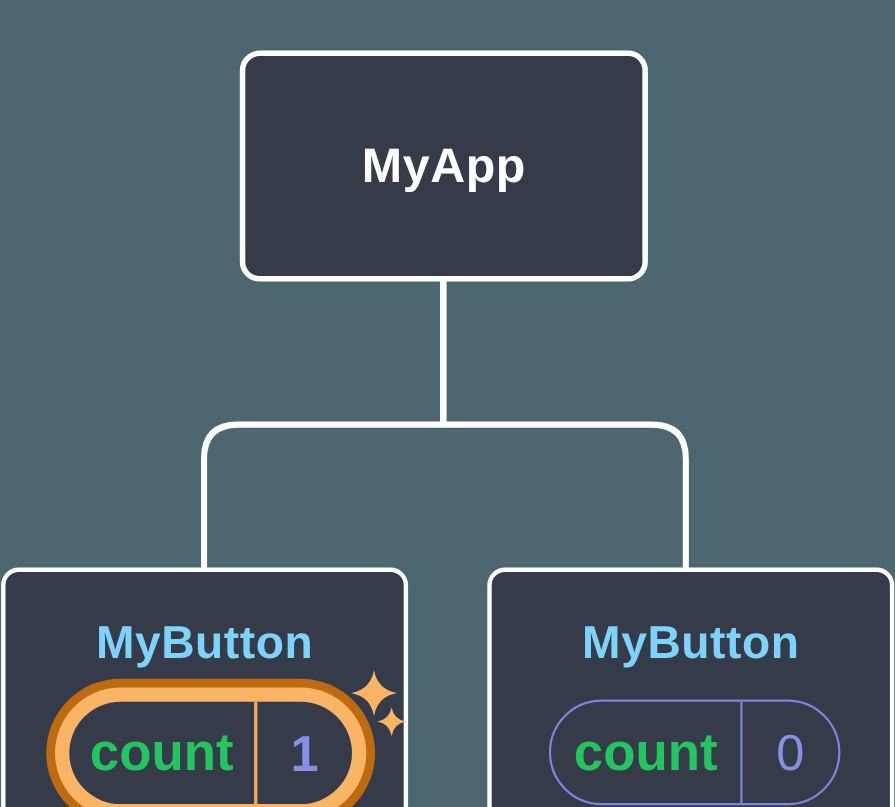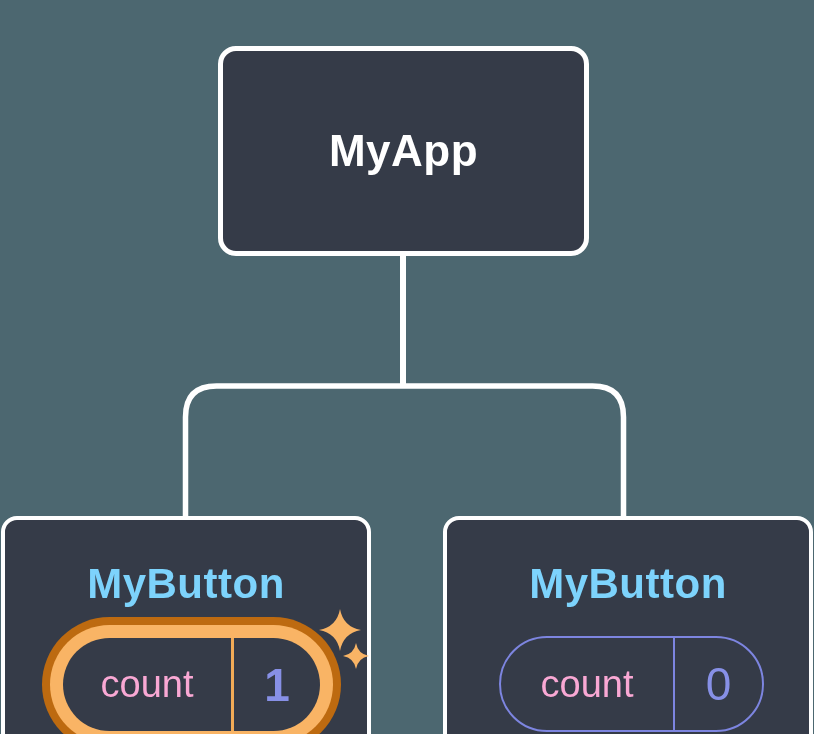--- a/index.html
+++ b/index.html
@@ -39,21 +39,21 @@
   .hl-cell-value{flex:1;display:flex;align-items:center;justify-content:center;}
   
   .pill-outline{
     position:absolute;left:52px;top:116px;width:265px;height:96px;
     border:2px solid #7d85e0;border-radius:50px;box-sizing:border-box;
     display:flex;align-items:stretch;overflow:hidden;
   }
   .o-cell-label{width:172px;display:flex;align-items:center;justify-content:center;}
   .o-divider{width:2px;background:#7d85e0;}
   .o-cell-value{flex:1;display:flex;align-items:center;justify-content:center;}
-  .count-name{color:#f9a8d4;font-size:38px;font-weight:400;}
+  .count-name{color:#22c55e;font-size:48px;font-weight:700;}
   .count-value{color:#8790e6;font-size:46px;font-weight:400;}
   .count-value.bold{font-weight:700;}
   .sparkles{position:absolute;left:308px;top:85px;width:64px;height:68px;}
 </style>
 </head>
 <body>
 
 <div class="canvas">
 
   <svg class="connectors" viewBox="0 0 814 734" fill="none">

